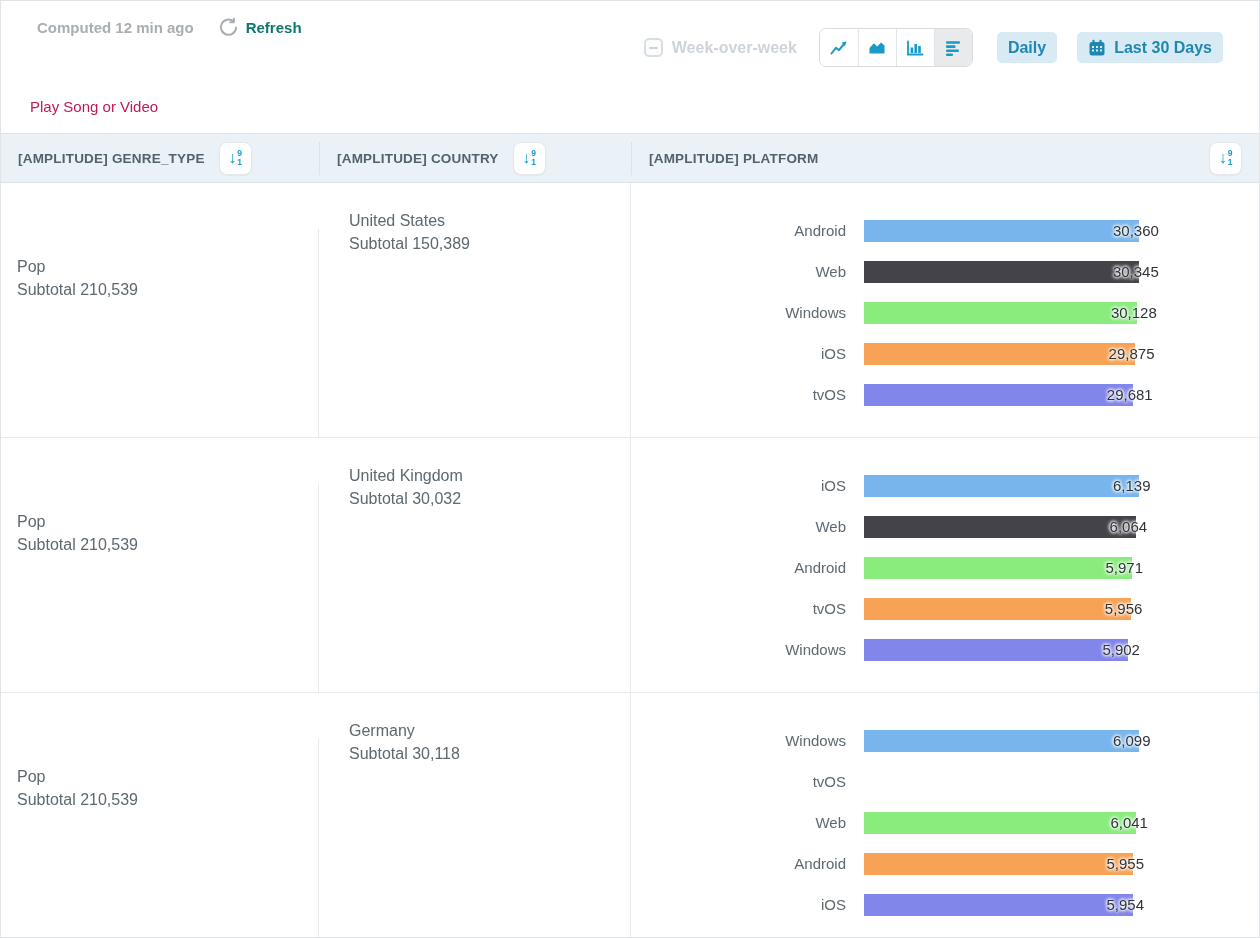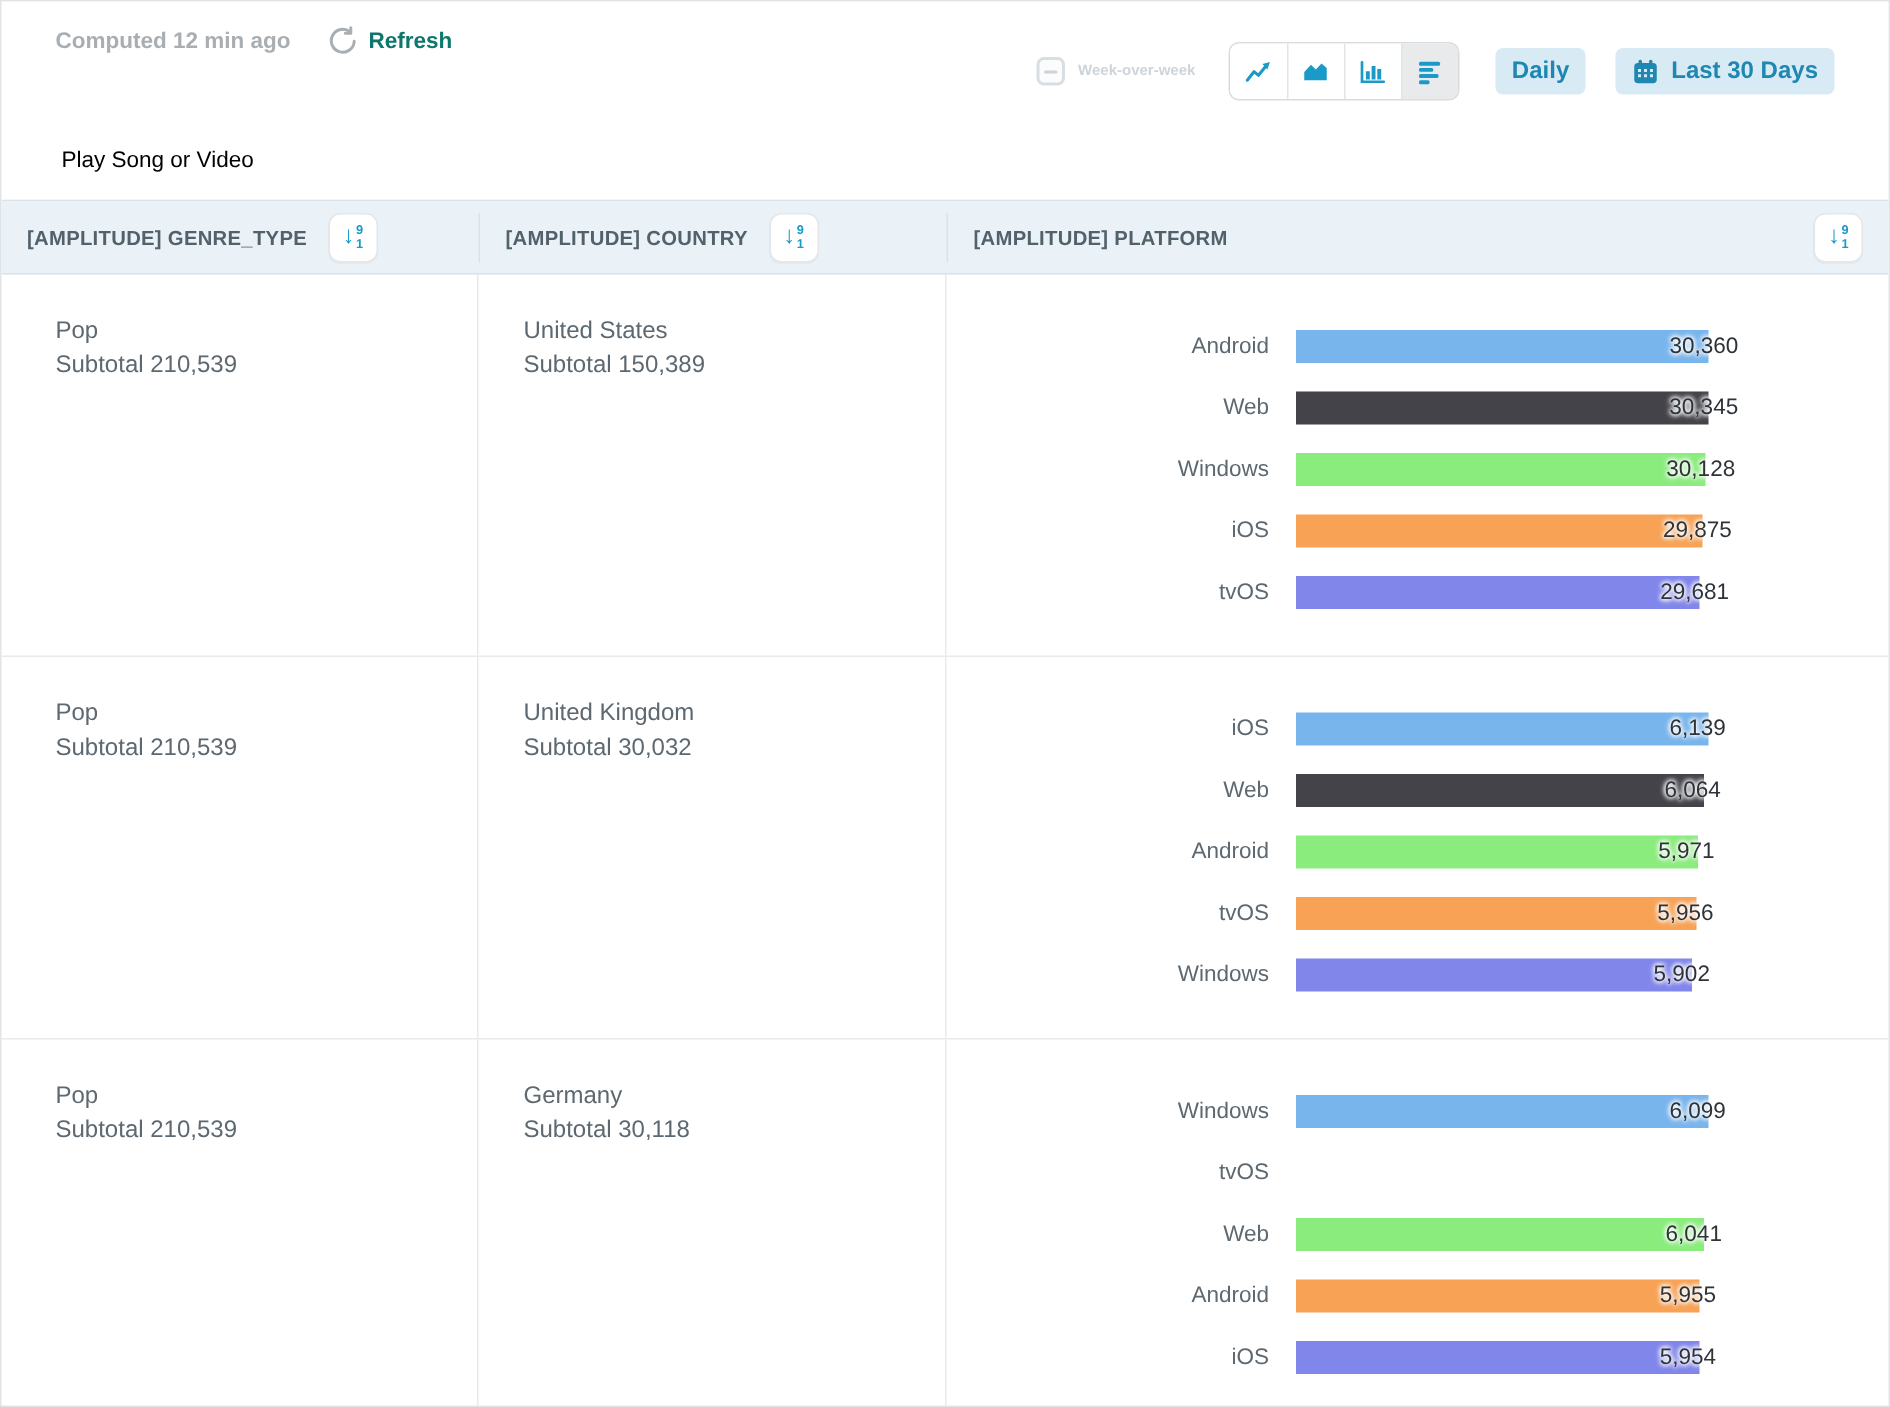--- a/index.html
+++ b/index.html
@@ -34,21 +34,21 @@
     color: #0f766e; font-weight: 700;
     background: none; border: none; font-size: 15px;
     font-family: inherit;
   }
   .toolbar-right {
     position: absolute; top: 27px; right: 36px;
     display: flex; align-items: center;
   }
   .wow-wrap {
     display: flex; align-items: center; gap: 9px;
-    color: #ced4d9; font-size: 10px; font-weight: 700;
+    color: #ced4d9; font-size: 16px; font-weight: 700;
     margin-right: 22px;
   }
   .wow-checkbox {
     width: 19px; height: 19px;
     border: 2px solid #d9dee2; border-radius: 5px;
     background: #fbfcfc;
     display: flex; align-items: center; justify-content: center;
     cursor: default;
   }
   .wow-checkbox .dash {
@@ -70,22 +70,22 @@
   .chart-type-btn.selected { background: #e9eaeb; }
   .pill-btn {
     display: flex; align-items: center; gap: 8px;
     background: #d8eaf4; color: #1e87b2;
     border: none; border-radius: 5px;
     font-family: inherit; font-size: 16px; font-weight: 700;
     padding: 6px 11px; height: 31px; cursor: pointer;
   }
   .daily-btn { margin-right: 20px; }
   .event-title {
-    position: absolute; left: 40px; bottom: 18px;
-    color: #000000; font-size: 15px; font-weight: 500;
+    position: absolute; left: 29px; bottom: 18px;
+    color: #be185d; font-size: 15px; font-weight: 500;
   }
 
   
   .thead {
     display: flex; height: 50px;
     background: #eaf2f7;
     border-top: 1px solid #dde2e5;
     border-bottom: 1px solid #dde2e5;
     align-items: center;
   }
@@ -110,21 +110,21 @@
   .sort-glyph .arrow { font-size: 16px; font-weight: 700; line-height: 1; }
   .sort-glyph .digits {
     display: flex; flex-direction: column;
     font-size: 8.5px; font-weight: 700; line-height: 1.05;
     margin-left: 1px;
   }
 
   
   .trow { display: flex; height: 255px; border-bottom: 1px solid #e7eaec; }
   .cell { font-size: 16px; color: #5d6870; line-height: 23px; }
-  .cell-genre   { width: 318px; padding: 26px 0 0 36px; border-right: 1px solid #e7eaec; }
+  .cell-genre   { width: 318px; padding: 26px 0 0 16px; border-right: 1px solid #e7eaec; margin-top: 46px; }
   .cell-country { width: 312px; padding: 26px 0 0 30px; border-right: 1px solid #e7eaec; }
   .cell-platform{ flex: 1; padding-top: 27px; }
 
   .bar-row { display: flex; align-items: center; height: 41px; }
   .bar-label {
     width: 233px; text-align: right; padding-right: 18px;
     color: #5d6870; font-size: 15px;
   }
   .bar-track { flex: 1; display: flex; align-items: center; }
   .bar-fill { height: 22px; }

